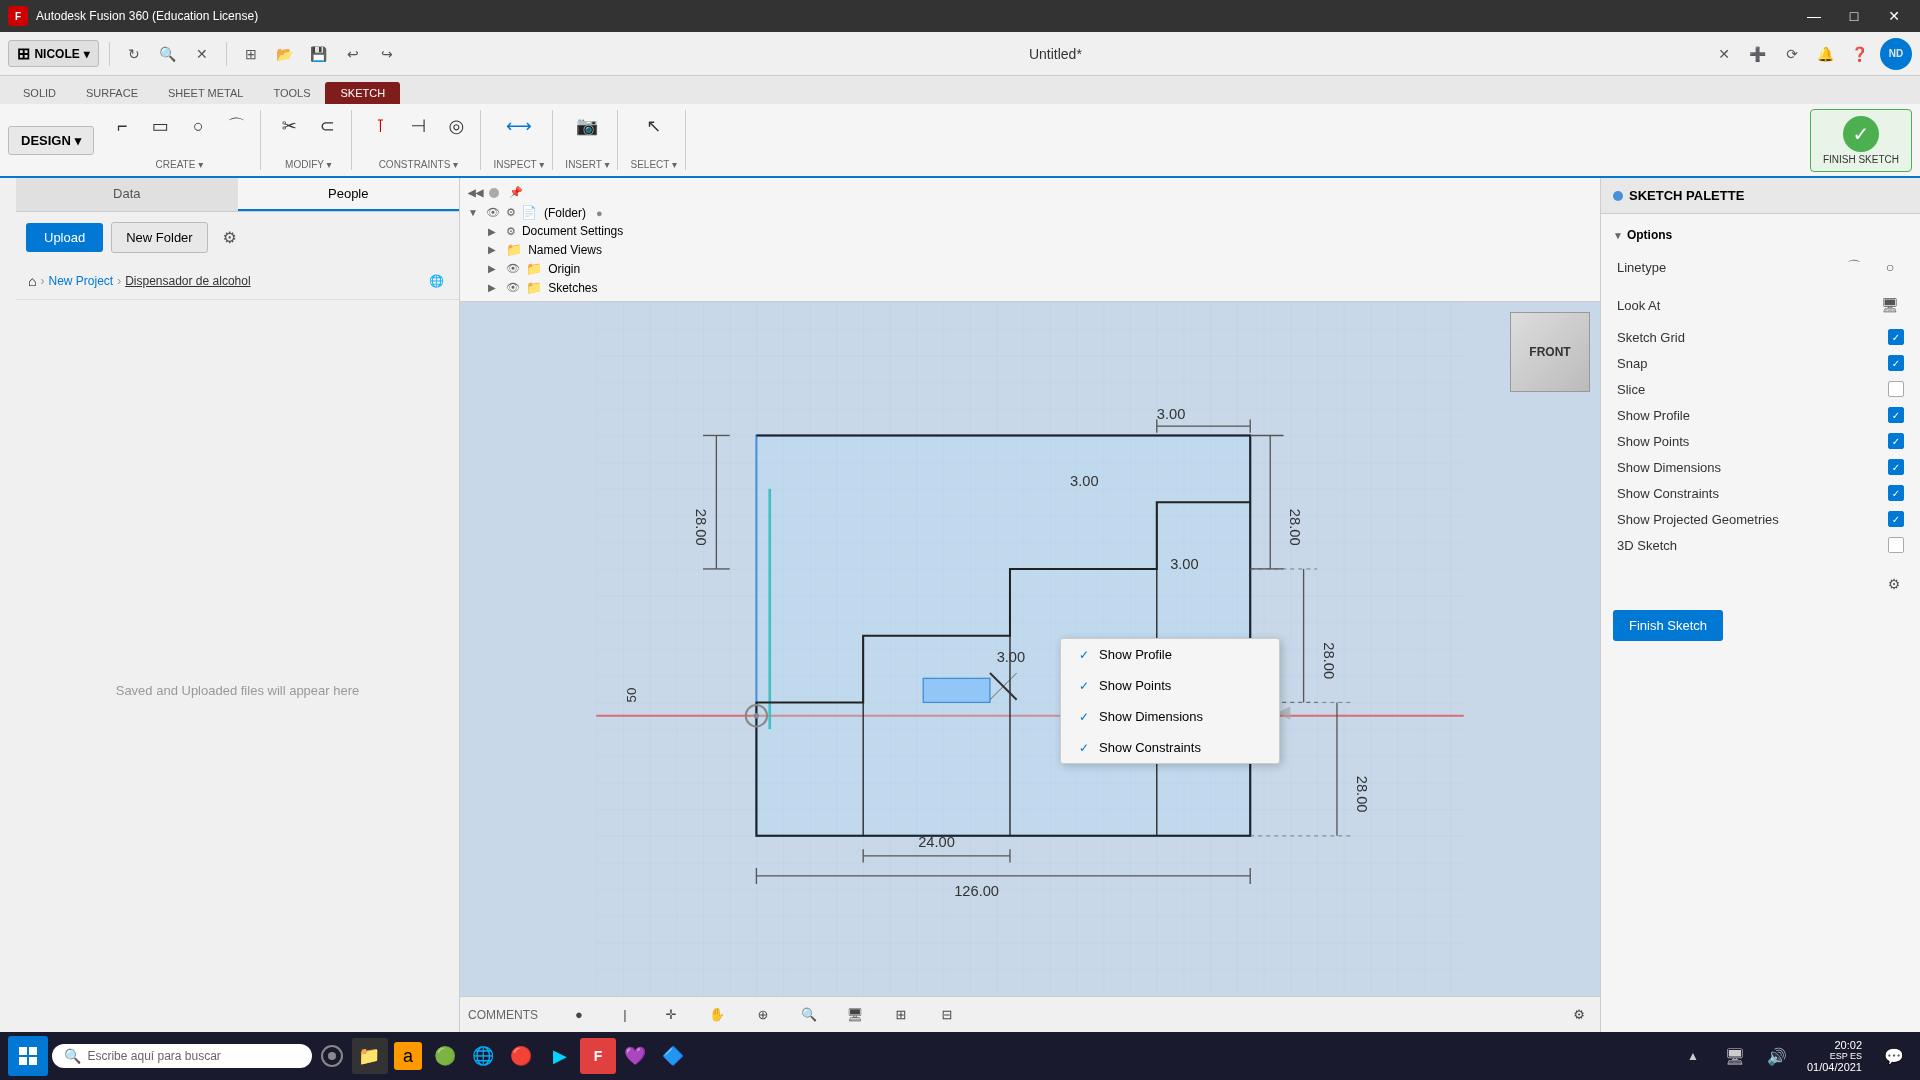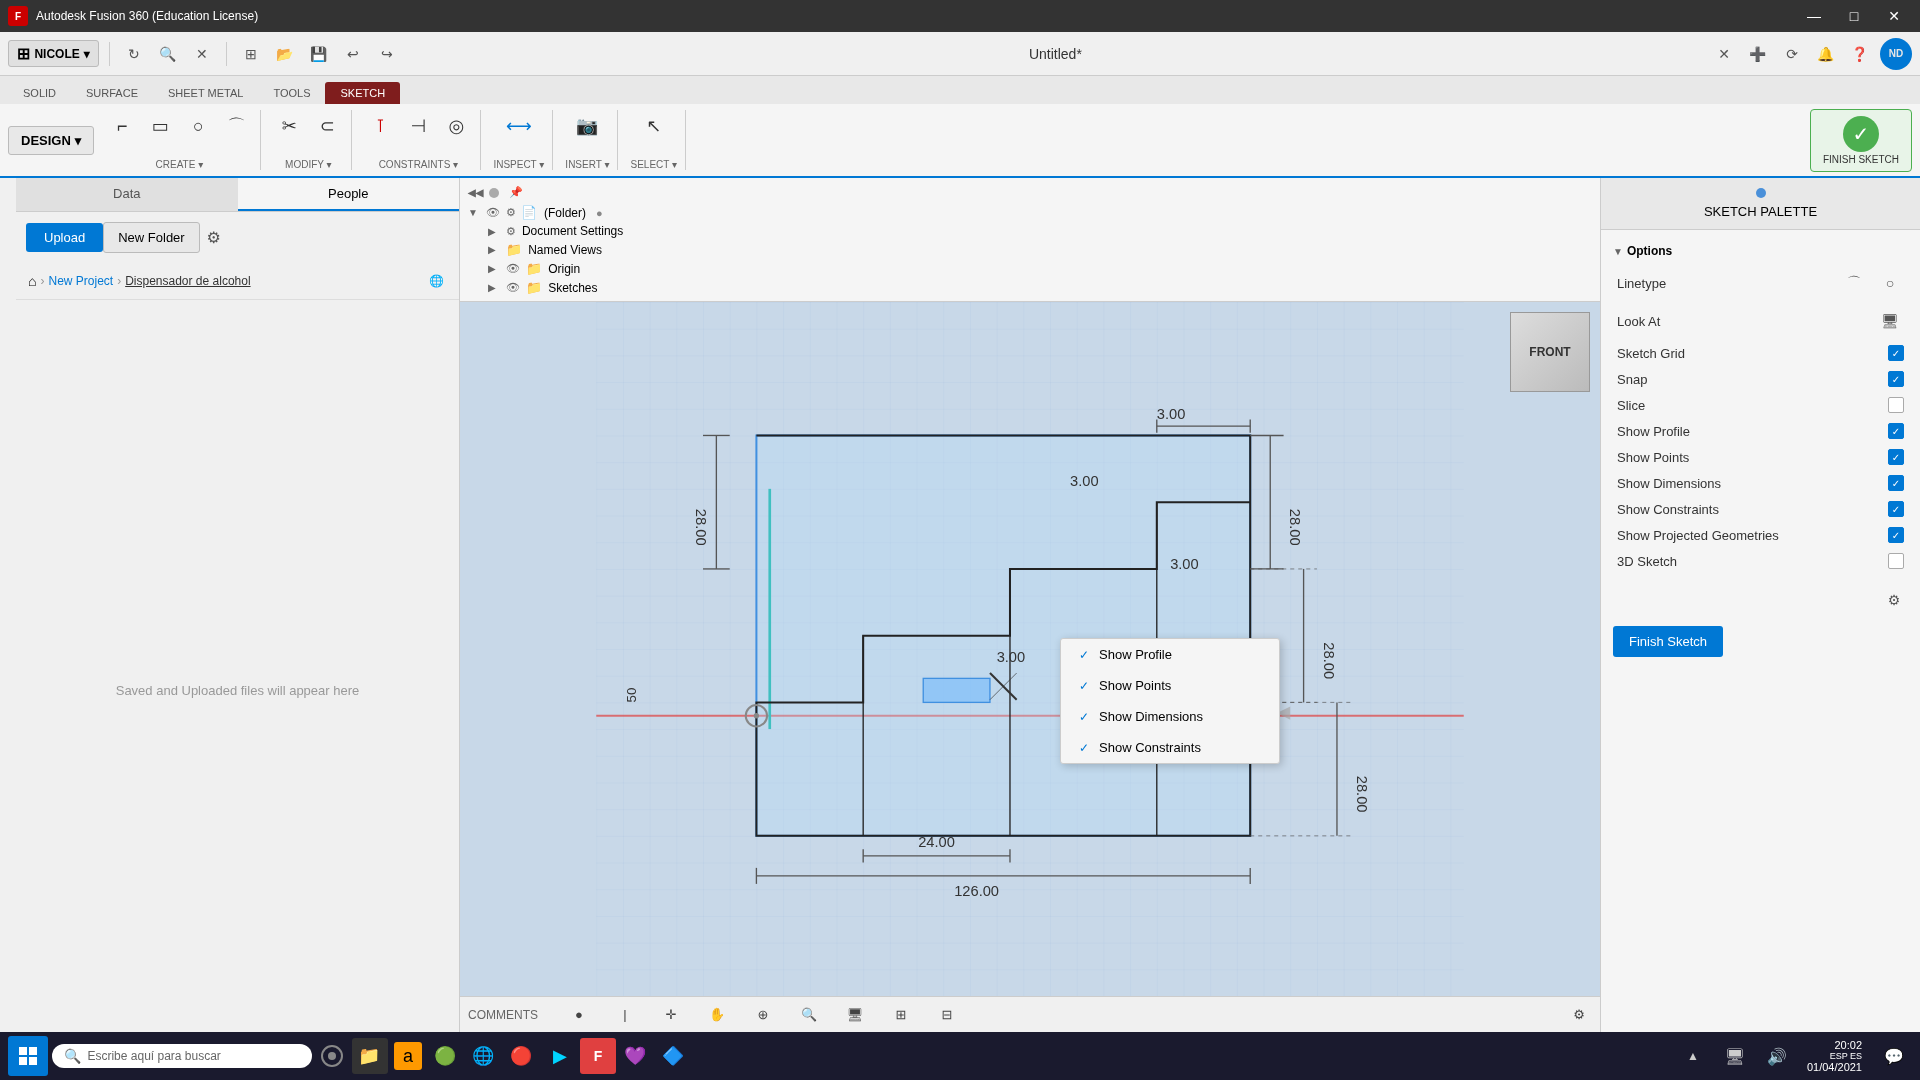--- a/index.html
+++ b/index.html
@@ -103,21 +103,21 @@
       width: 460px;
       background: #f0f0f0;
       display: flex;
       flex-direction: column;
       border-right: 1px solid #ccc;
       padding-left: 16px;
     }
     #left-tabs { display:flex; border-bottom: 1px solid #ccc; }
     .left-tab { flex:1; text-align:center; padding:8px; cursor:pointer; font-size:13px; color:#555; background:#e0e0e0; }
     .left-tab.active { background:#f5f5f5; color:#000; border-bottom: 2px solid #0078d4; }
-    #left-actions { display:flex; padding:10px; align-items:center; }
+    #left-actions { display:flex; gap:8px; padding:10px; align-items:center; }
     .upload-btn { background:#0078d4; color:#fff; border:none; padding:7px 18px; border-radius:3px; cursor:pointer; font-size:13px; }
     .new-folder-btn { background:#e8e8e8; border:1px solid #bbb; padding:7px 14px; border-radius:3px; cursor:pointer; font-size:13px; }
     .settings-icon { width:28px; height:28px; display:flex; align-items:center; justify-content:center; cursor:pointer; color:#555; font-size:16px; border-radius:3px; }
 
     #breadcrumb { display:flex; align-items:center; gap:4px; padding:8px 12px; font-size:12px; border-bottom:1px solid #ddd; }
     .bc-home { font-size:14px; cursor:pointer; }
     .bc-sep { color:#999; }
     .bc-item { cursor:pointer; color:#0078d4; }
     .bc-item.current { color:#333; cursor:default;text-decoration:underline; }
     .bc-globe { width:20px; height:20px; display:flex; align-items:center; justify-content:center; color:#555; cursor:pointer; margin-left:auto; }
@@ -216,21 +216,21 @@
       width: 320px;
       background: #f5f5f5;
       border-left: 1px solid #ccc;
       display: flex;
       flex-direction: column;
       overflow-y: auto;
     }
     #palette-header {
       display: flex; align-items: center; padding: 10px 12px; gap:6px;
       background: #e8e8e8; border-bottom:1px solid #ccc;
-      font-size: 13px; font-weight: normal; flex-direction: column;
+      font-size: 13px; font-weight: bold;
     }
     .palette-dot { width:10px; height:10px; background:#4a90d9; border-radius:50%; }
     #palette-options { padding: 8px 0; }
     .palette-section-header {
       display:flex; align-items:center; gap:4px; padding:6px 12px;
       font-size:12px; font-weight:bold; cursor:pointer;
     }
     .palette-section-arrow { font-size:10px; color:#666; }
     .palette-row {
       display:flex; align-items:center; padding:5px 16px;

